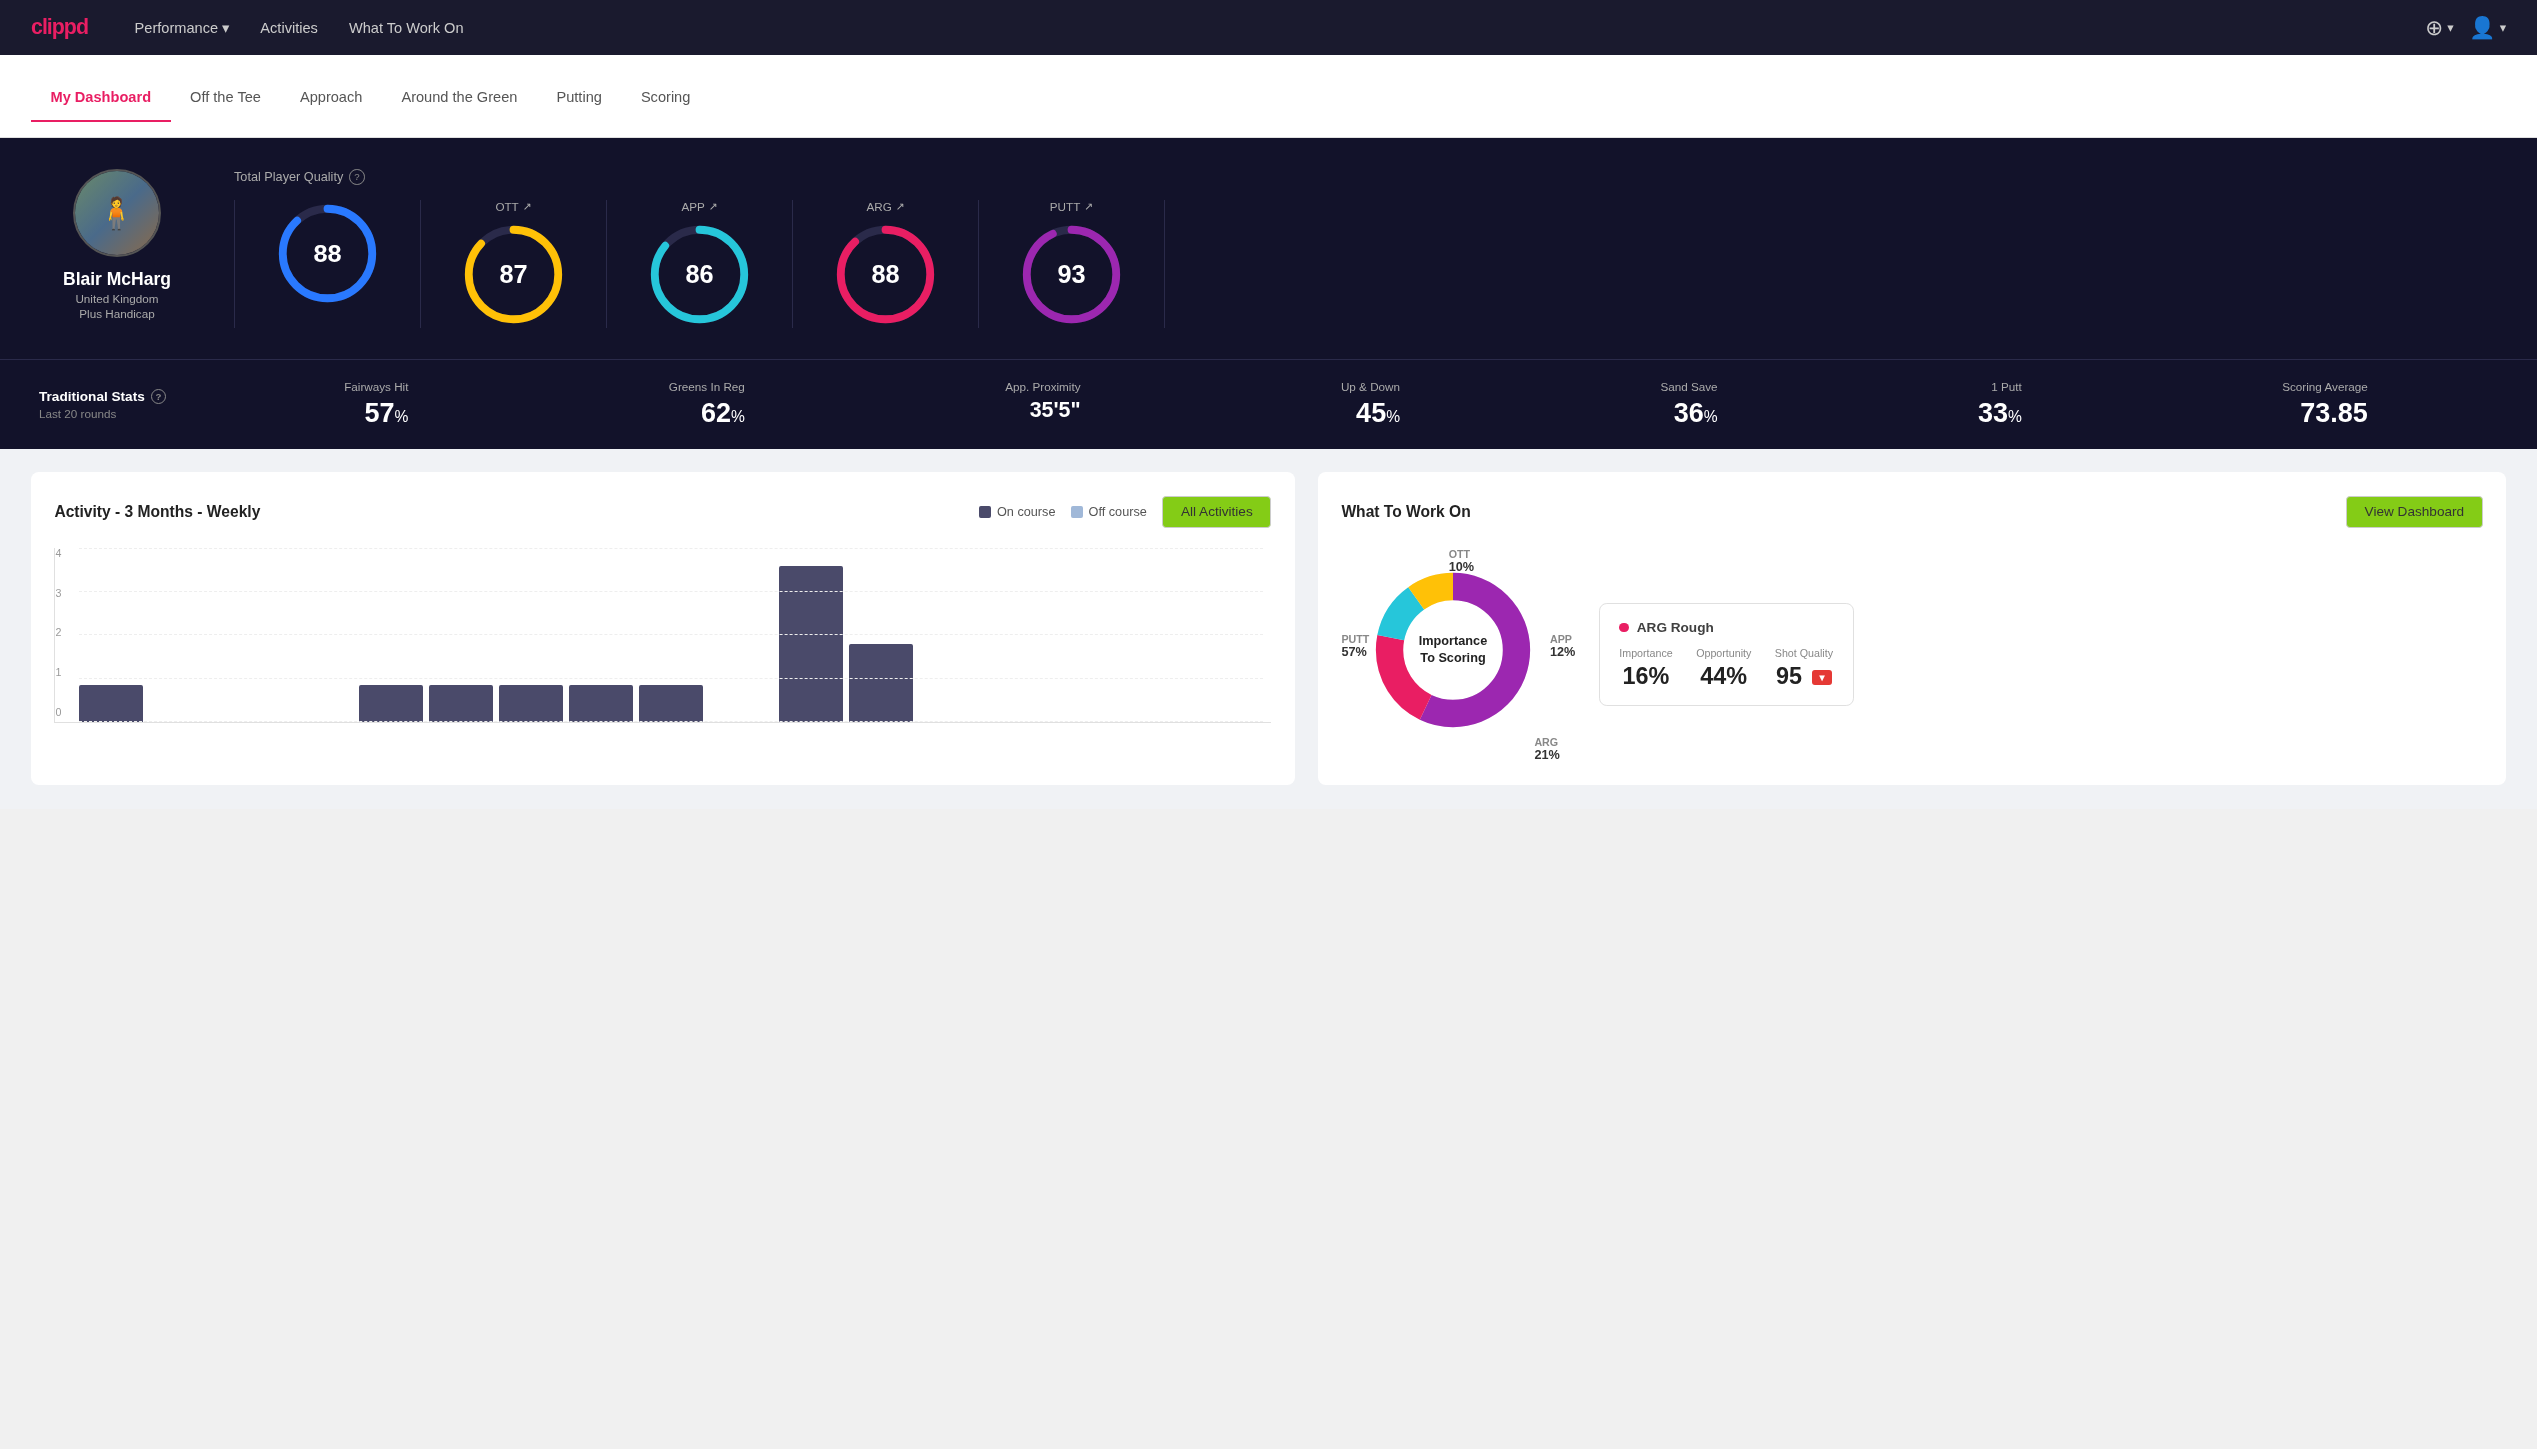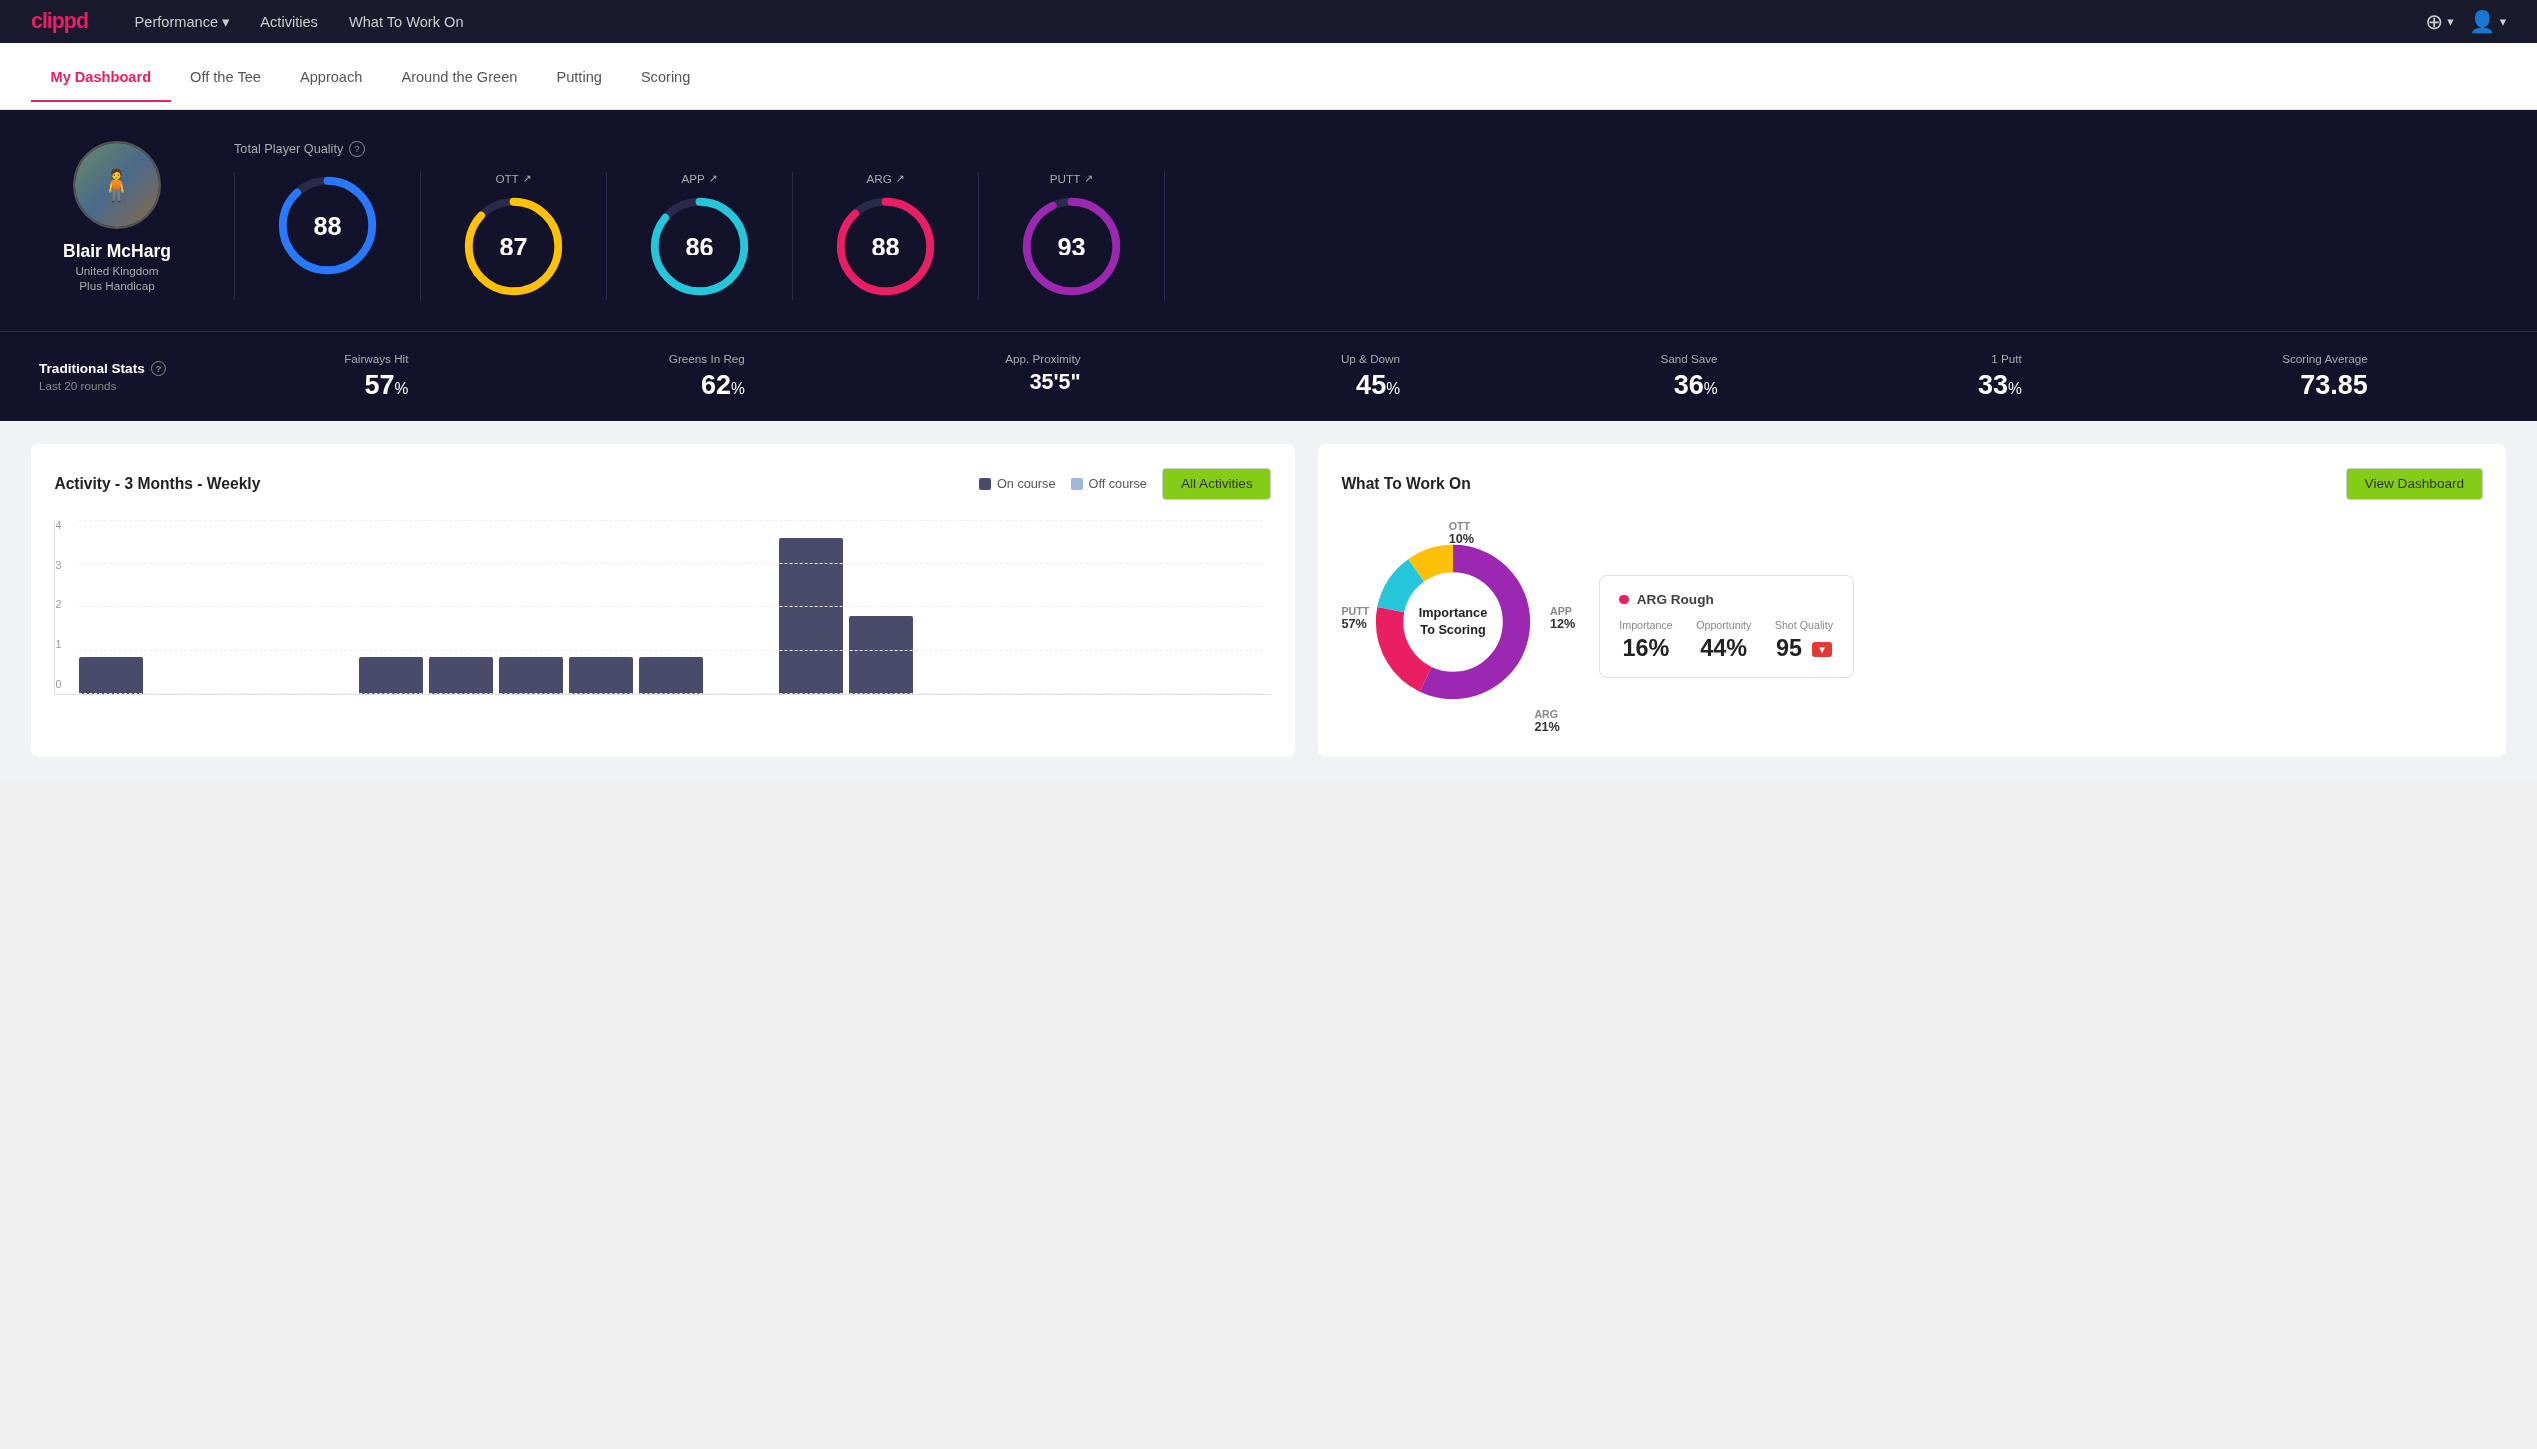--- a/index.html
+++ b/index.html
@@ -4,21 +4,21 @@
   <style>
     * { box-sizing: border-box; margin: 0; padding: 0; }
     body { font-family: -apple-system, BlinkMacSystemFont, 'Segoe UI', sans-serif; background: #f0f0f0; color: #fff; }
 
     
     .top-nav {
       background: #1a1a2e;
       display: flex;
       align-items: center;
       padding: 0 31px;
-      height: 43px;
+      height: 55px;
       gap: 31px;
     }
     .logo {
       color: #e91e63;
       font-size: 21.4px;
       font-weight: 800;
       letter-spacing: -1px;
       margin-right: 15.6px;
     }
     .nav-item {
@@ -43,21 +43,21 @@
       align-items: center;
       gap: 3.9px;
       font-size: 21.4px;
     }
 
     
     .tabs-bar {
       background: #fff;
       display: flex;
       align-items: center;
-      padding: 8px 31px;
+      padding: 16px 31px;
       border-bottom: 1px solid #e0e0e0;
     }
     .tab {
       color: #555;
       font-size: 14.6px;
       padding: 17.5px 19.5px 15.6px;
       cursor: pointer;
       border-bottom: 2.9px solid transparent;
       margin-bottom: -1px;
     }

